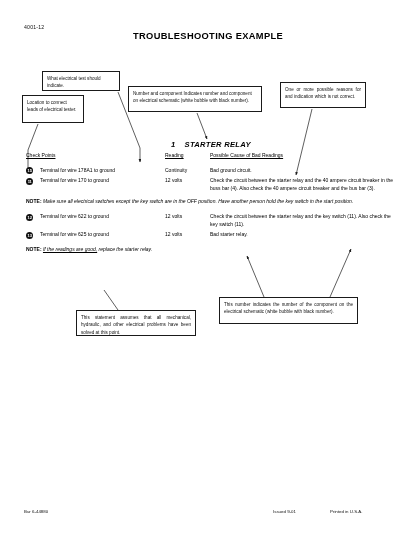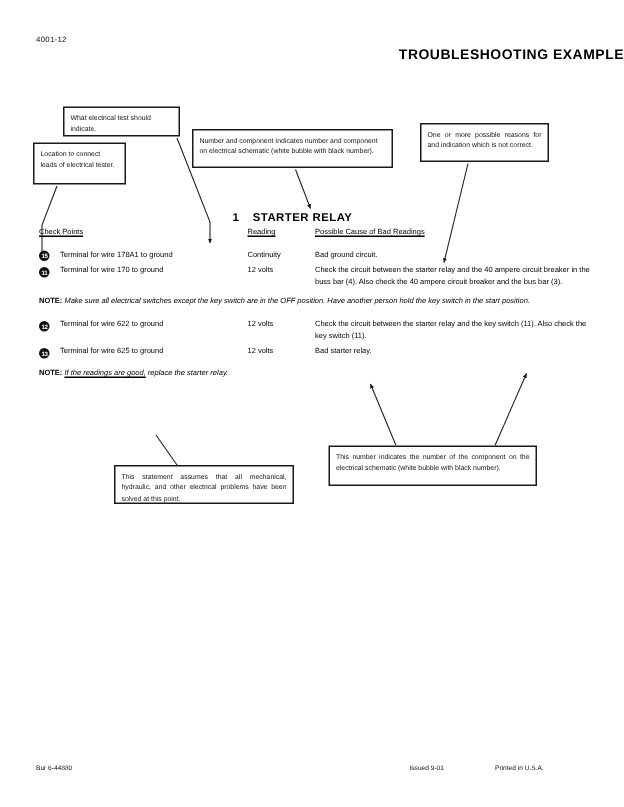--- a/index.html
+++ b/index.html
@@ -25,21 +25,21 @@
     top: 24px;
     font-size: 5.2px;
     letter-spacing: .2px;
     color: #111;
   }
   #doc-title {
     position: absolute;
     left: 0;
     top: 31px;
     width: 416px;
-    text-align: right;
+    text-align: center;
     font-size: 9.3px;
     font-weight: bold;
     letter-spacing: .35px;
   }
   
   .callout {
     position: absolute;
     border: 0.8px solid #1a1a1a;
     background: #ffffff;
     box-sizing: border-box;
@@ -70,24 +70,25 @@
   
   #leaders {
     position: absolute;
     left: 0; top: 0;
     width: 416px; height: 538px;
     pointer-events: none;
   }
   
   #section-heading {
     position: absolute;
-    left: 155px; top: 140px;
+    left: 171px; top: 140px;
     font-size: 7.6px;
     font-weight: bold;
     letter-spacing: .3px;
+    font-style: italic;
   }
   #section-heading .num { margin-right: 9px; }
   
   #table-area {
     position: absolute;
     left: 26px; top: 152px;
     width: 370px;
   }
   .row {
     position: relative;

